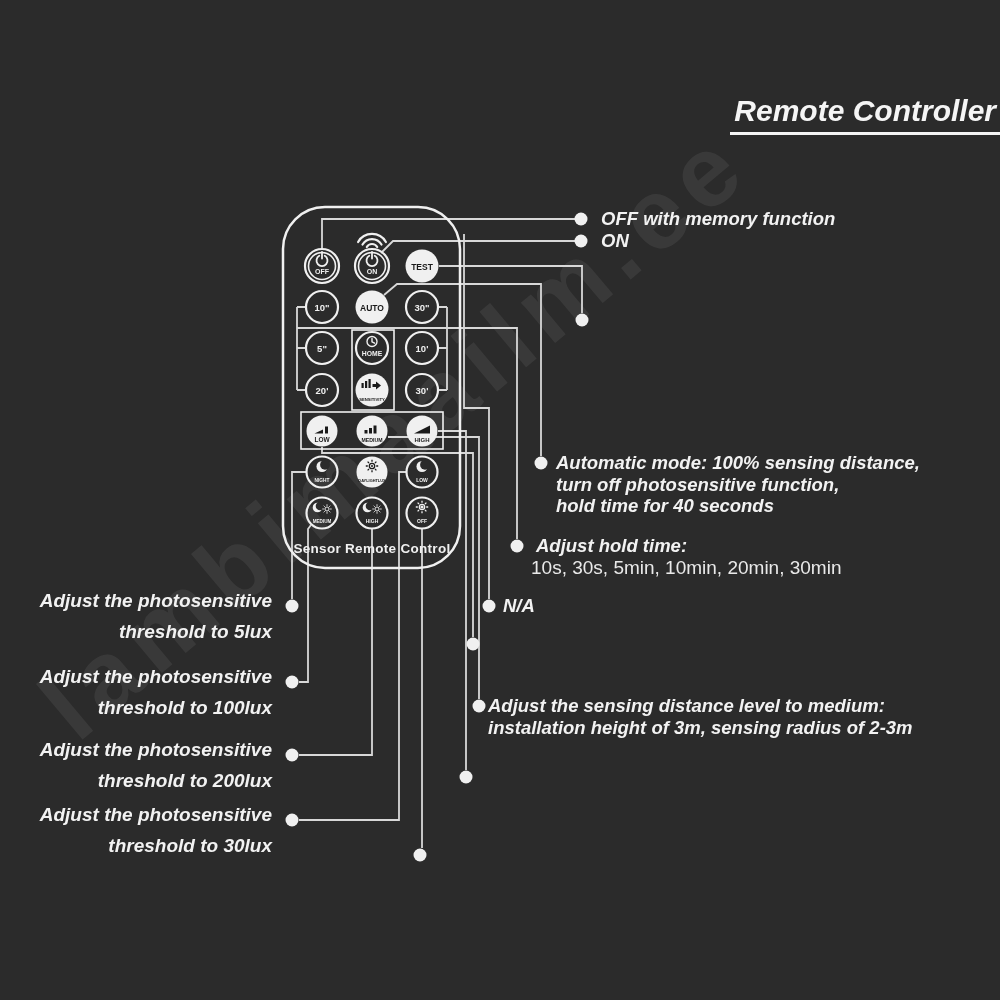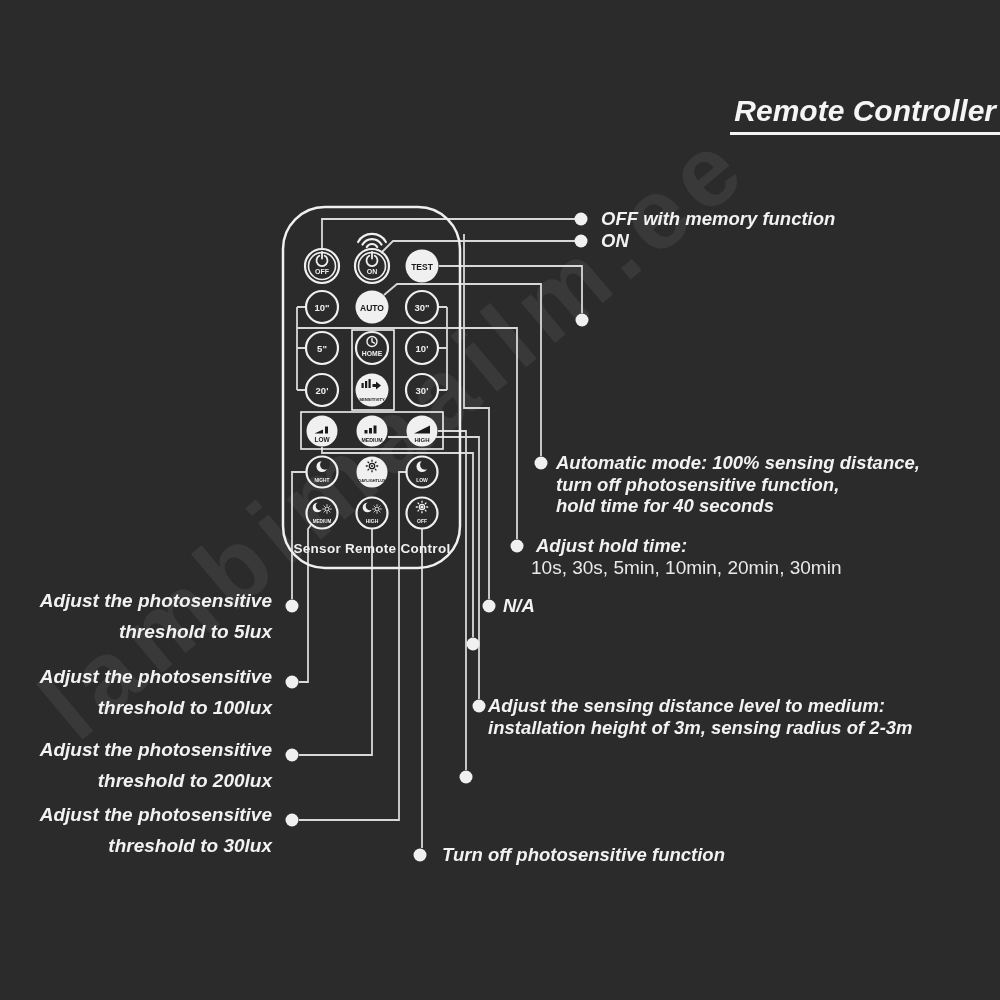--- a/index.html
+++ b/index.html
@@ -237,21 +237,20 @@
   <div class="txt ann right-col" style="left:601px;top:208px">OFF with memory function</div>
   <div class="txt ann right-col" style="left:601px;top:230px">ON</div>
   <div class="txt ann right-col" style="left:556px;top:452px">Automatic mode: 100% sensing distance,
 turn off photosensitive function,
 hold time for 40 seconds</div>
   <div class="txt ann right-col" style="left:536px;top:535px">Adjust hold time:</div>
   <div class="txt ann right-col values" style="left:531px;top:557px">10s, 30s, 5min, 10min, 20min, 30min</div>
   <div class="txt ann right-col" style="left:503px;top:595px">N/A</div>
   <div class="txt ann right-col" style="left:488px;top:695px">Adjust the sensing distance level to medium:
 installation height of 3m, sensing radius of 2-3m</div>
-  <div class="txt ann right-col" style="left:442px;top:844px">Turn off photosensitive function</div>
 
   <div class="txt ann left-col" style="right:728px;top:585px">Adjust the photosensitive
 threshold to 5lux</div>
   <div class="txt ann left-col" style="right:728px;top:661px">Adjust the photosensitive
 threshold to 100lux</div>
   <div class="txt ann left-col" style="right:728px;top:734px">Adjust the photosensitive
 threshold to 200lux</div>
   <div class="txt ann left-col" style="right:728px;top:799px">Adjust the photosensitive
 threshold to 30lux</div>
 

